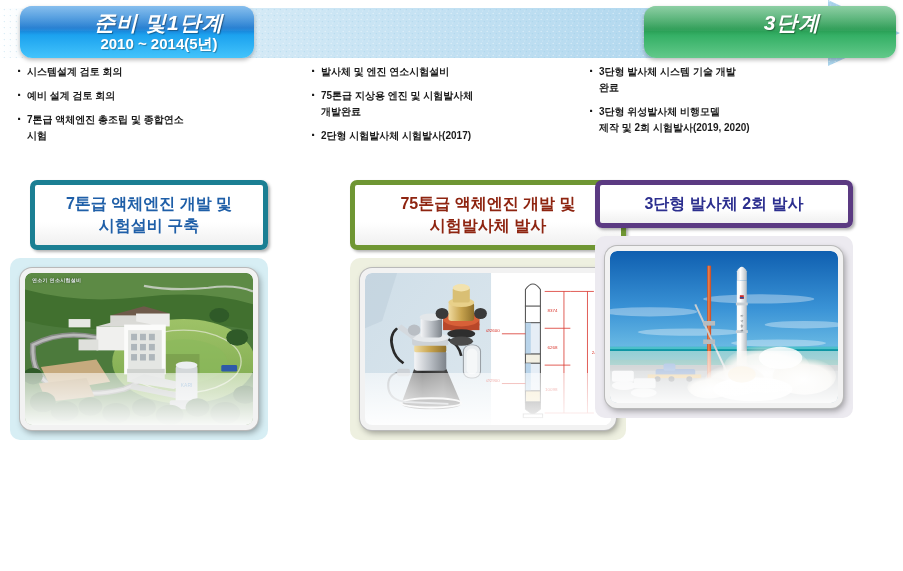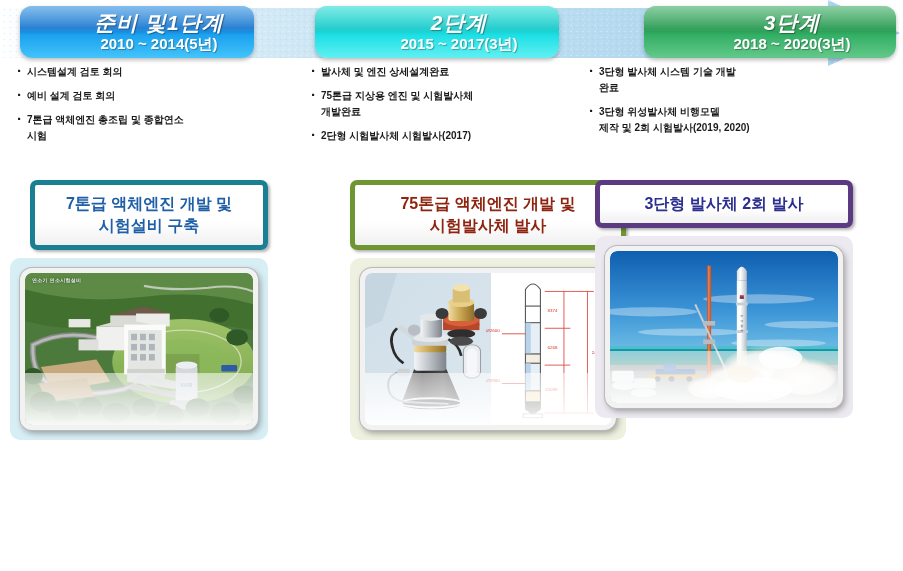--- a/index.html
+++ b/index.html
@@ -163,42 +163,36 @@
     <polygon points="0,8 828,8 828,0 900,33 828,66 828,58 0,58" fill="url(#arrGrad)"></polygon>
     <polygon points="0,8 828,8 828,0 900,33 828,66 828,58 0,58" fill="url(#speckle)"></polygon>
   </svg>
 
   <div class="phase-pill" id="phase-pill-1">
     <div class="pill-gloss"></div>
     <div class="phase-title">준비 및1단계</div>
     <div class="phase-range">2010 ~ 2014(5년)</div>
   </div>
 
-  <div class="phase-pill" id="phase-pill-2">
-    <div class="pill-gloss"></div>
-    <div class="phase-title">2단계</div>
-    <div class="phase-range">2015 ~ 2017(3년)</div>
-  </div>
 
   <div class="phase-pill" id="phase-pill-3">
     <div class="pill-gloss"></div>
     <div class="phase-title">3단계</div>
-    <div class="phase-range">2018 ~ 2020(3년)</div>
   </div>
 </div>
 
 <div class="bullet-col" id="bullet-col-1">
   <div class="bullet-item">시스템설계 검토 회의</div>
   <div class="bullet-item">예비 설계 검토 회의</div>
   <div class="bullet-item">7톤급 액체엔진 총조립 및 종합연소
 시험</div>
 </div>
 
 <div class="bullet-col" id="bullet-col-2">
-  <div class="bullet-item">발사체 및 엔진 상세설계완료</div>
+  <div class="bullet-item">발사체 및 엔진 연소시험설비</div>
   <div class="bullet-item">75톤급 지상용 엔진 및 시험발사체
 개발완료</div>
   <div class="bullet-item">2단형 시험발사체 시험발사(2017)</div>
 </div>
 
 <div class="bullet-col" id="bullet-col-3">
   <div class="bullet-item">3단형 발사체 시스템 기술 개발
 완료</div>
   <div class="bullet-item">3단형 위성발사체 비행모델
 제작 및 2회 시험발사(2019, 2020)</div>

